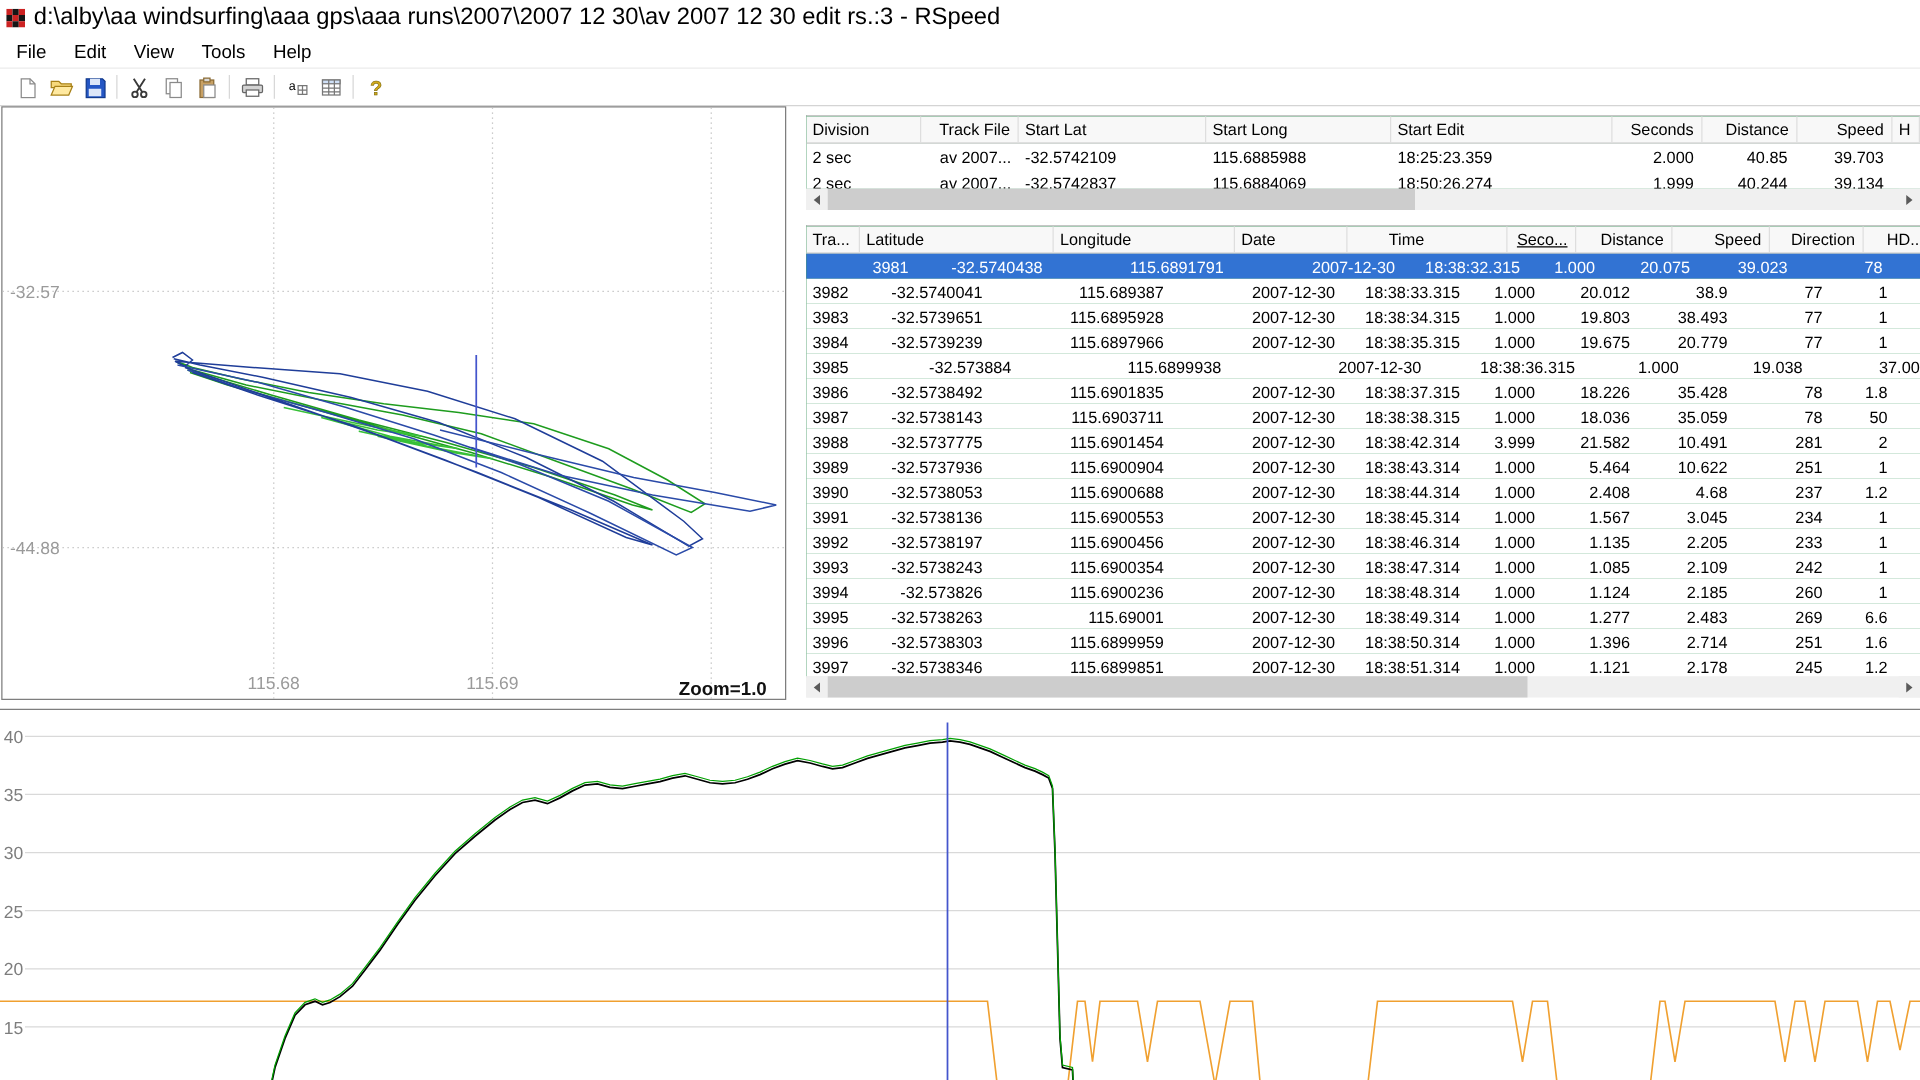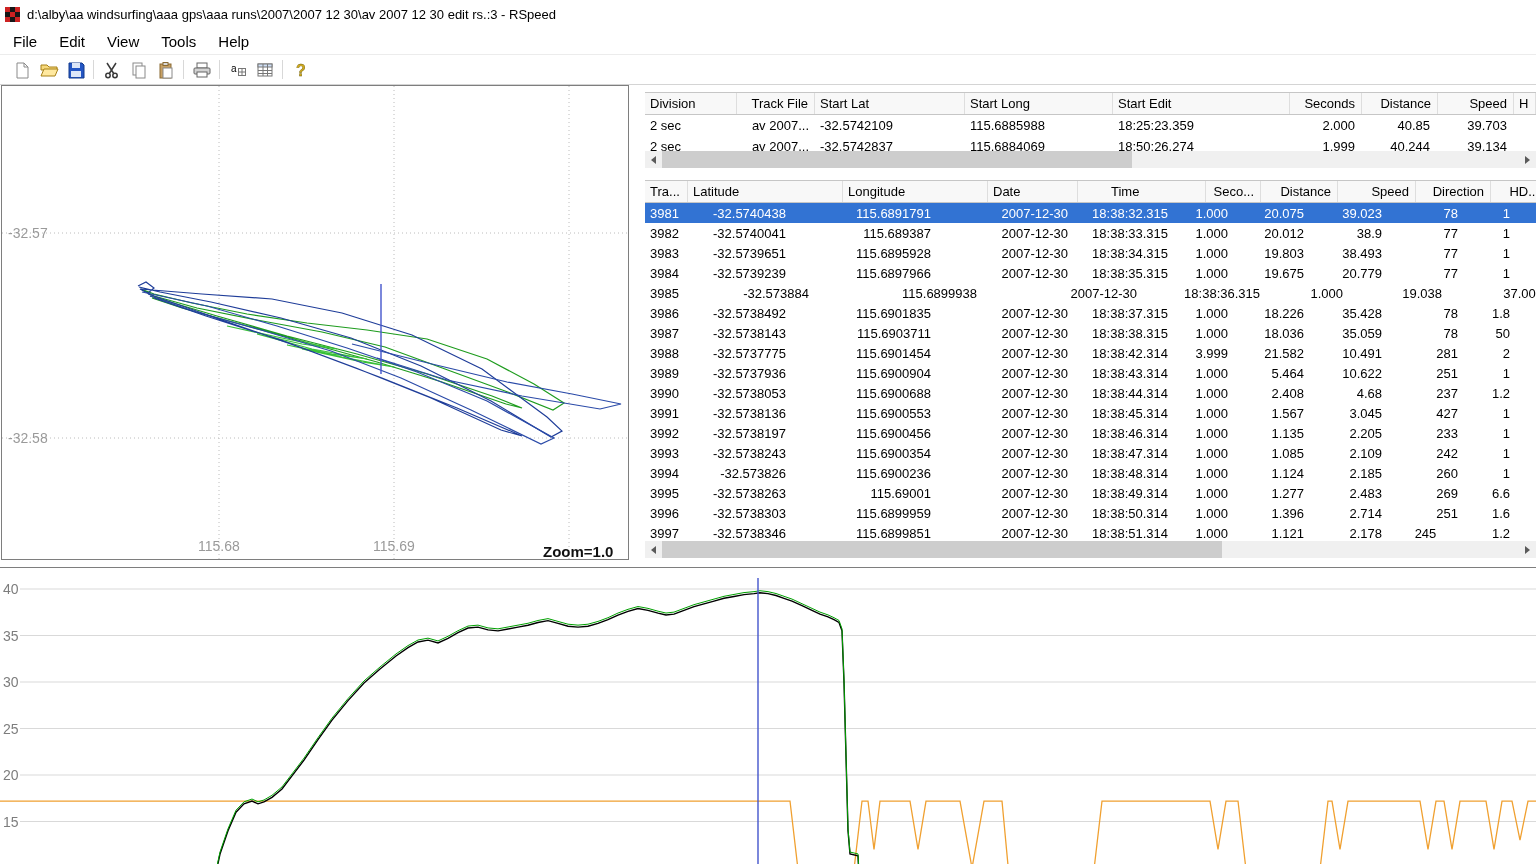--- a/index.html
+++ b/index.html
@@ -1,18 +1,18 @@
 <!DOCTYPE html>
 <html><head>
 <meta charset="utf-8">
 <style>
 *{margin:0;padding:0;box-sizing:border-box}
 html,body{width:1536px;height:864px;overflow:hidden;background:#fff;font-family:"Liberation Sans",sans-serif;color:#000}
 .titlebar{position:absolute;left:0;top:0;width:1536px;height:28px;display:flex;align-items:center;padding-left:5px;background:#fff}
-.title{margin-left:7px;font-size:13px;white-space:nowrap}
+.title{margin-left:7px;font-size:19px;white-space:nowrap}
 .menubar{position:absolute;left:0;top:28px;width:1536px;height:26px;display:flex;align-items:center;padding-left:2px;background:#fff}
 .mi{font-size:15px;padding:2px 11px;cursor:default}
 .toolbar{position:absolute;left:0;top:54px;width:1536px;height:31px;display:flex;align-items:center;padding-left:8px;background:#fff;border-top:1px solid #ececec;border-bottom:1px solid #d4d4d4}
 .tbtn{width:27px;height:26px;display:flex;align-items:center;justify-content:center}
 .ticon{display:flex}
 .tsep{width:1px;height:19px;background:#d8d8d8;margin:0 4px}
 .map-panel{position:absolute;left:1px;top:85px;width:628px;height:475px;border:1px solid #7e7e7e;background:#fff}
 .map-panel svg{position:absolute;left:0;top:0}
 .axis-label{position:absolute;font-size:14px;color:#9a9a9a}
 .zoom-label{position:absolute;left:541px;top:457px;font-size:15px;font-weight:bold;color:#111}
@@ -165,21 +165,21 @@
   <polyline points="139,203 152,208 190,217 245,228 305,237 365,244 425,253 485,273 532,298 562,317 551,324 503,305 443,283 383,261 320,246 255,234 195,222 152,210 140,204" fill="none" stroke="#1e9c1e" stroke-width="1.2"></polyline>
       <polyline points="148,210 215,230 285,250 355,268 425,288 490,310 520,322 504,318 440,296 375,276 310,258 245,240 180,222 150,212" fill="none" stroke="#1e9c1e" stroke-width="1.2"></polyline>
       <polyline points="225,240 280,252 335,263 300,258 255,248 310,263 365,273 330,268 285,259 340,271 392,281 360,276 300,263" fill="none" stroke="#38c038" stroke-width="1.2"></polyline>
       <polyline points="136,200 144,196 152,202 146,207 138,203 200,208 270,213 340,227 410,249 480,283 545,331 560,345 549,351 489,315 419,280 349,252 279,232 209,216 158,206 137,201" fill="none" stroke="#1f3d99" stroke-width="1.2"></polyline>
       <polyline points="140,206 205,220 275,240 345,262 415,286 485,315 552,352 539,358 469,324 399,292 329,265 259,244 194,226 148,210" fill="none" stroke="#2a4aa8" stroke-width="1.2"></polyline>
       <polyline points="146,208 220,234 300,262 380,292 455,322 520,350 499,344 429,312 354,282 279,254 204,230 152,212" fill="none" stroke="#1f3d99" stroke-width="1.2"></polyline>
       <polyline points="350,258 430,278 505,296 570,308 619,318 598,323 520,310 445,294 375,272" fill="none" stroke="#2a4aa8" stroke-width="1.2"></polyline>
       <line x1="379" y1="198" x2="379" y2="288" stroke="#4455cc" stroke-width="1.4"></line>
     </svg>
   <div class="axis-label" style="left:6px;top:139px">-32.57</div>
-  <div class="axis-label" style="left:6px;top:344px">-32.58</div>
+  <div class="axis-label" style="left:6px;top:344px">-44.88</div>
   <div class="axis-label" style="left:196px;top:452px">115.68</div>
   <div class="axis-label" style="left:371px;top:452px">115.69</div>
   <div class="zoom-label">Zoom=1.0</div>
 </div>
 
 <div class="grid" id="division-grid" style="left:645px;top:92px;width:891px;height:59px">
     <div class="ghead">
       <div class="hcell" style="width: 92px;">Division</div>
       <div class="hcell ar" style="width: 78px;">Track File</div>
       <div class="hcell" style="width: 150px;">Start Lat</div>
@@ -226,30 +226,30 @@
     </div>
 </div>
 
 <div class="grid" id="points-grid" style="left:645px;top:180px;width:891px;height:362px">
     <div class="ghead">
       <div class="hcell" style="width: 43px;">Tra...</div>
       <div class="hcell" style="width: 155px;">Latitude</div>
       <div class="hcell" style="width: 145px;">Longitude</div>
       <div class="hcell" style="width: 90px;">Date</div>
       <div class="hcell" style="width: 100px; margin-left: 28px;">Time</div>
-      <div class="hcell ar" style="width: 55px;">Seco...</div>
+      <div class="hcell ar" style="width: 55px; text-decoration: underline;">Seco...</div>
       <div class="hcell ar" style="width: 77px;">Distance</div>
       <div class="hcell ar" style="width: 78px;">Speed</div>
       <div class="hcell ar" style="width: 75px;">Direction</div>
       <div class="hcell ar" style="width: 55px;">HD...</div>
       <div class="hcell" style="width: 18px;">S</div>
     </div>
     <div class="gbody">
       <div class="grow sel" style="height: 20px;">
-        <div class="cell" style="width: 43px;">3981</div>
+        <div class="cell" style="width: 43px; margin-left: 48px;">3981</div>
         <div class="cell ar" style="width: 155px; padding-right: 57px;">-32.5740438</div>
         <div class="cell ar" style="width: 145px; padding-right: 57px;">115.6891791</div>
         <div class="cell ar" style="width: 90px; padding-right: 10px;">2007-12-30</div>
         <div class="cell ar" style="width: 100px; padding-right: 10px;">18:38:32.315</div>
         <div class="cell ar" style="width: 55px; padding-right: 5px;">1.000</div>
         <div class="cell ar" style="width: 77px; padding-right: 6px;">20.075</div>
         <div class="cell ar" style="width: 78px; padding-right: 6px;">39.023</div>
         <div class="cell ar" style="width: 75px; padding-right: 5px;">78</div>
         <div class="cell ar" style="width: 55px; padding-right: 8px;">1</div>
         <div class="cell" style="width: 18px;"></div>
@@ -373,21 +373,21 @@
       </div>
       <div class="grow" style="height: 20px;">
         <div class="cell" style="width: 43px;">3991</div>
         <div class="cell ar" style="width: 155px; padding-right: 57px;">-32.5738136</div>
         <div class="cell ar" style="width: 145px; padding-right: 57px;">115.6900553</div>
         <div class="cell ar" style="width: 90px; padding-right: 10px;">2007-12-30</div>
         <div class="cell ar" style="width: 100px; padding-right: 10px;">18:38:45.314</div>
         <div class="cell ar" style="width: 55px; padding-right: 5px;">1.000</div>
         <div class="cell ar" style="width: 77px; padding-right: 6px;">1.567</div>
         <div class="cell ar" style="width: 78px; padding-right: 6px;">3.045</div>
-        <div class="cell ar" style="width: 75px; padding-right: 5px;">427</div>
+        <div class="cell ar" style="width: 75px; padding-right: 5px;">234</div>
         <div class="cell ar" style="width: 55px; padding-right: 8px;">1</div>
         <div class="cell" style="width: 18px;"></div>
       </div>
       <div class="grow" style="height: 20px;">
         <div class="cell" style="width: 43px;">3992</div>
         <div class="cell ar" style="width: 155px; padding-right: 57px;">-32.5738197</div>
         <div class="cell ar" style="width: 145px; padding-right: 57px;">115.6900456</div>
         <div class="cell ar" style="width: 90px; padding-right: 10px;">2007-12-30</div>
         <div class="cell ar" style="width: 100px; padding-right: 10px;">18:38:46.314</div>
         <div class="cell ar" style="width: 55px; padding-right: 5px;">1.000</div>
@@ -451,21 +451,21 @@
       </div>
       <div class="grow" style="height: 20px;">
         <div class="cell" style="width: 43px;">3997</div>
         <div class="cell ar" style="width: 155px; padding-right: 57px;">-32.5738346</div>
         <div class="cell ar" style="width: 145px; padding-right: 57px;">115.6899851</div>
         <div class="cell ar" style="width: 90px; padding-right: 10px;">2007-12-30</div>
         <div class="cell ar" style="width: 100px; padding-right: 10px;">18:38:51.314</div>
         <div class="cell ar" style="width: 55px; padding-right: 5px;">1.000</div>
         <div class="cell ar" style="width: 77px; padding-right: 6px;">1.121</div>
         <div class="cell ar" style="width: 78px; padding-right: 6px;">2.178</div>
-        <div class="cell ar" style="width: 75px; padding-right: 5px; text-align: center;">245</div>
+        <div class="cell ar" style="width: 75px; padding-right: 5px;">245</div>
         <div class="cell ar" style="width: 55px; padding-right: 8px;">1.2</div>
         <div class="cell" style="width: 18px;"></div>
       </div>
     </div>
   </div>
 
 <div class="hscroll" style="left:645px;top:541px;width:891px">
   <div class="sb-thumb" style="left:17px;width:560px"></div>
   <div class="sb-btn sb-left">
       <div class="tri-l"></div>

